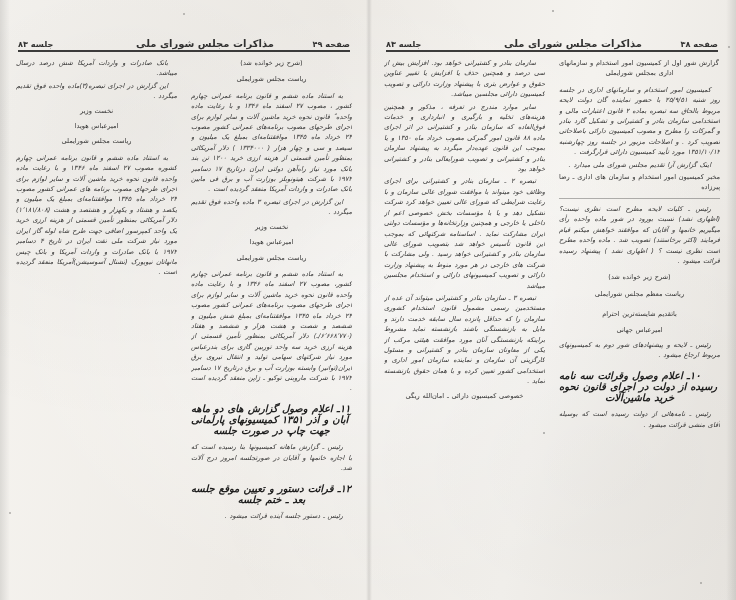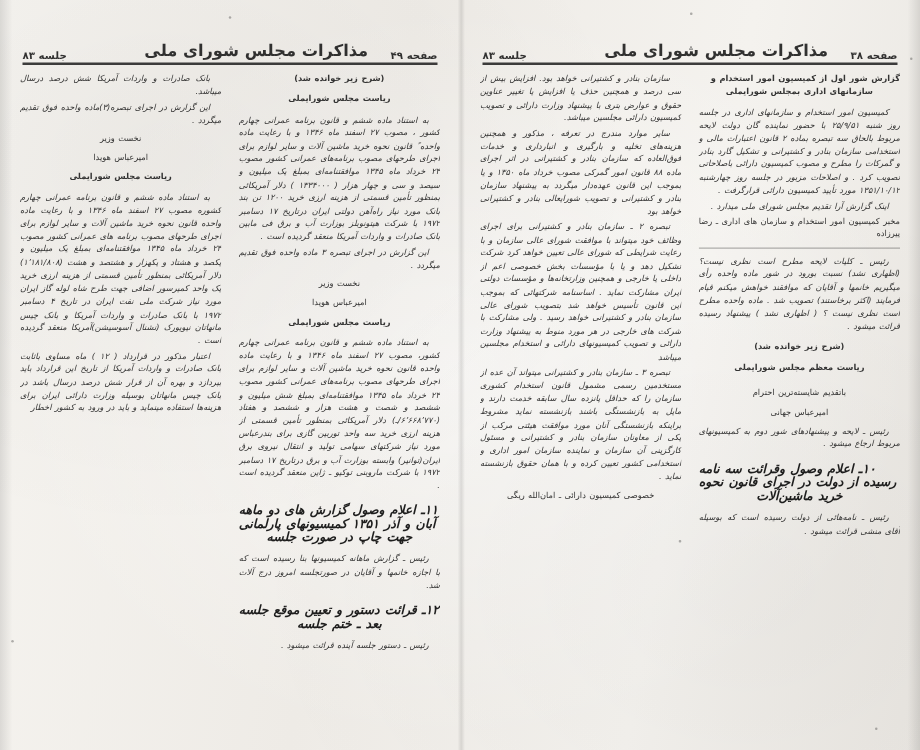--- a/index.html
+++ b/index.html
@@ -65,21 +65,21 @@
   .runhead .hd {
     font-size: 8.2px;
     font-weight: bold;
     color: #171717;
     letter-spacing: 0.2px;
     padding-bottom: 3px;
     white-space: nowrap;
     filter: blur(0.25px);
     opacity: 0.88;
   }
-  .runhead .hd.center { font-size: 13px; margin-left: 44px; }
+  .runhead .hd.center { font-size: 10px; margin-left: 44px; }
   .rule {
     position: absolute;
     left: 0; right: 0; bottom: 0;
     height: 1.6px;
     background: #1c1c1c;
     opacity: 0.85;
   }
 
   
   .cols {
@@ -103,23 +103,22 @@
     line-height: 10.4px;
     text-align: justify;
     text-align-last: right;
     direction: rtl;
     letter-spacing: 0.05px;
     word-spacing: 0.6px;
     filter: blur(0.22px);
     opacity: 0.9;
   }
   p.c {
-    text-align: right;
+    text-align: left;
     text-align-last: center;
-    font-weight: bold;
   }
   p.sig {
     text-align: right;
     text-align-last: center;
     margin: 4px 0 5px 0;
   }
   p.h {
     font-weight: bold;
     font-size: 10px;
     line-height: 11.2px;
@@ -249,19 +248,18 @@
       </div>
 
       <div class="col">
         <p class="t ind">بانک صادرات و واردات آمریکا شش درصد درسال میباشد.</p>
         <p class="t ind">این گزارش در اجرای تبصره(۳)ماده واحده فوق تقدیم میگردد .</p>
         <p class="sig">نخست وزیر</p>
         <p class="sig">امیرعباس هویدا</p>
         <p class="c">ریاست مجلس شورایملی</p>
         <div class="gap-s"></div>
         <p class="t ind">به استناد ماده ششم و قانون برنامه عمرانی چهارم کشوره مصوب ۲۷ اسفند ماه ۱۳۴۶ و با رعایت ماده واحده قانون نحوه خرید ماشین آلات و سایر لوازم برای اجرای طرحهای مصوب برنامه های عمرانی کشور مصوب ۲۴ خرداد ماه ۱۳۴۵ موافقتنامه‌ای بمبلغ یک میلیون و یکصد و هشتاد و یکهزار و هشتصد و هشت (۱٬۱۸۱/۸۰۸) دلار آمریکائی بمنظور تأمین قسمتی از هزینه ارزی خرید یک واحد کمپرسور اضافی جهت طرح شاه لوله گاز ایران مورد نیاز شرکت ملی نفت ایران در تاریخ ۴ دسامبر ۱۹۷۲ با بانک صادرات و واردات آمریکا و بانک چیس مانهاتان نیویورک (نشنال آسوسیشن)آمریکا منعقد گردیده است .</p>
-        <p class="t ind">اعتبار مذکور در قرارداد ( ۱۲ ) ماه مساوی باثابت بانک صادرات و واردات آمریکا از تاریخ این قرارداد باید بپردازد و بهره آن از قرار شش درصد درسال باشد در بانک چیس مانهاتان بوسیله وزارت دارائی ایران برای هزینه‌ها استفاده مینماید و باید در ورود به کشور اخطار</p>
       </div>
 
     </div>
   </div>
 
 </div>
 
 </body></html>

